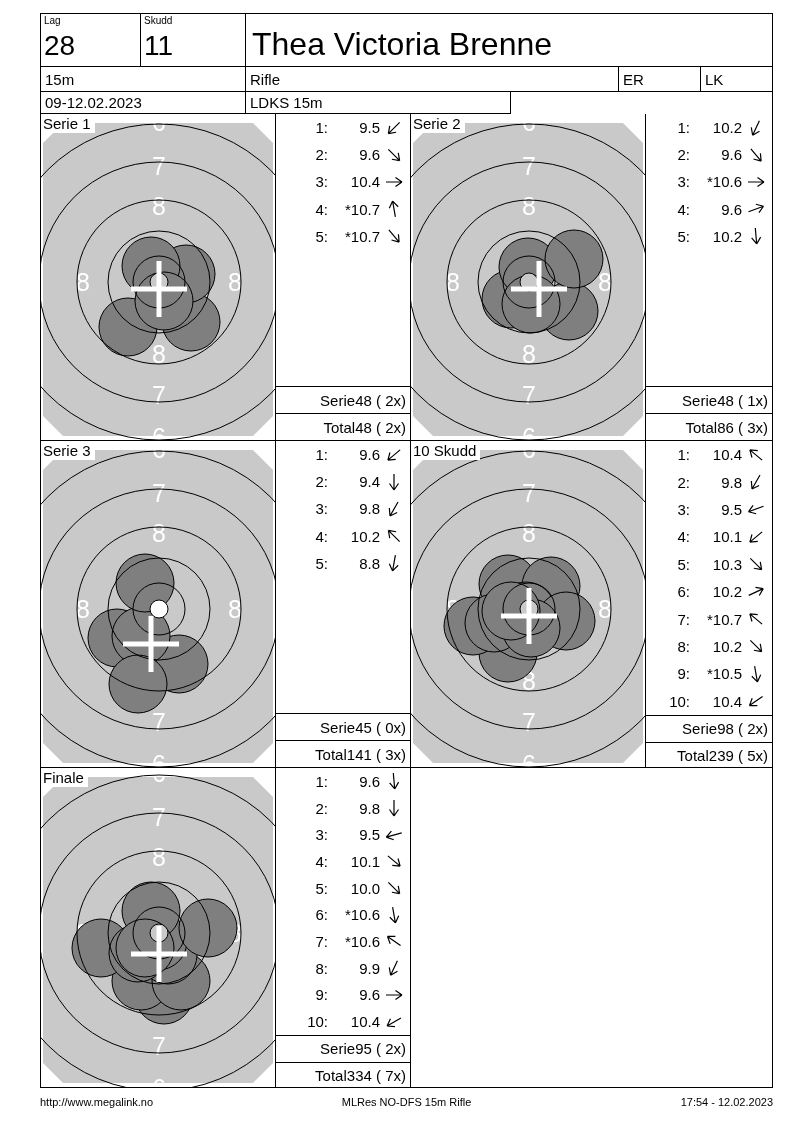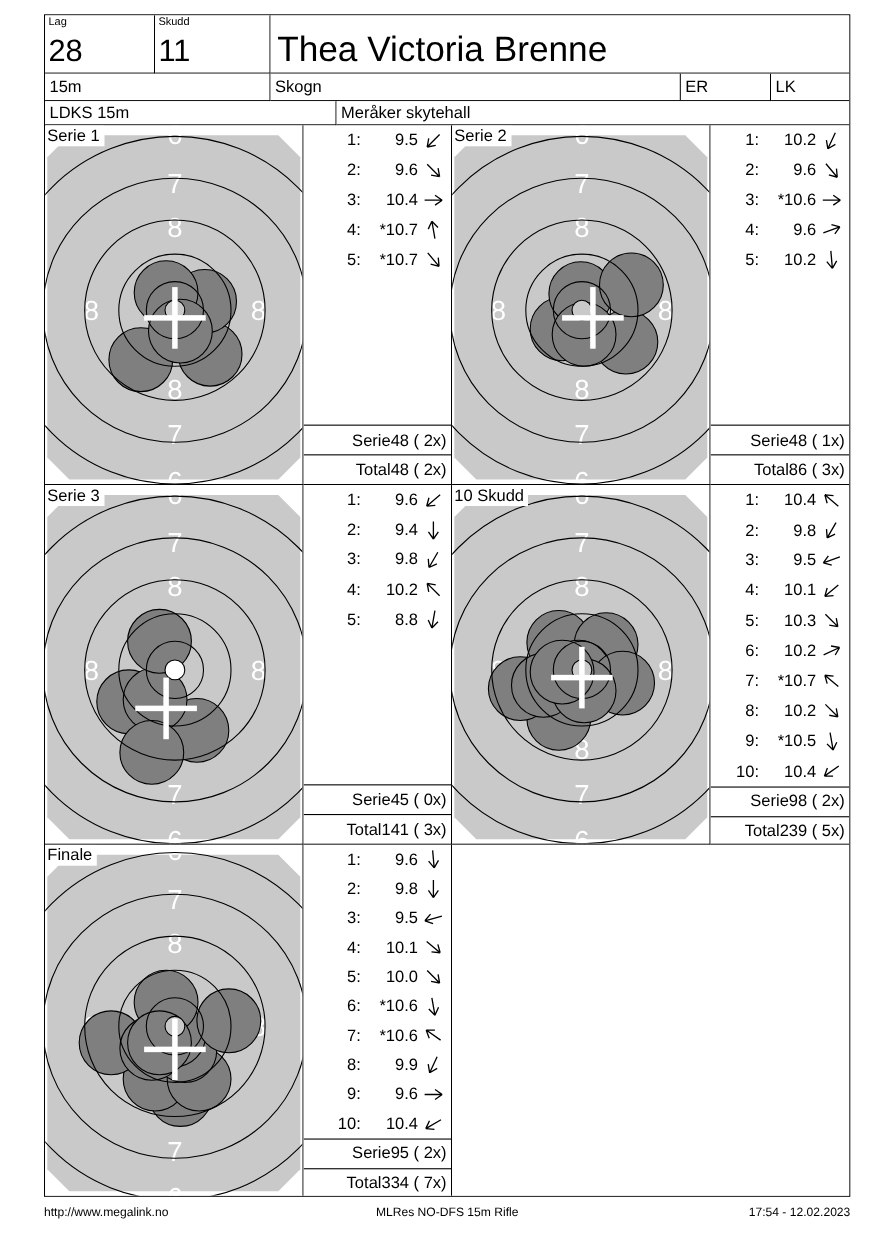--- a/index.html
+++ b/index.html
@@ -67,28 +67,28 @@
     </div>
     <div class="cell w-skive lagcell">
       <div class="tiny">Skudd</div>
       <div class="big">11</div>
     </div>
     <div class="cell w-name name-cell last">Thea Victoria Brenne</div>
   </div>
 
   <div class="hrow hrow2">
     <div class="cell w-dist mid-cell">15m</div>
-    <div class="cell w-club mid-cell">Skogn</div>
+    <div class="cell w-club mid-cell">Rifle</div>
     <div class="cell w-er mid-cell">ER</div>
     <div class="cell w-lk mid-cell last">LK</div>
   </div>
 
   <div class="hrow hrow3">
+    <div class="cell w-date mid-cell">09-12.02.2023</div>
     <div class="cell w-event mid-cell">LDKS 15m</div>
-    <div class="cell w-venue mid-cell last">Meråker skytehall</div>
   </div>
 
   <div class="panel-grid" id="panel-grid">
       <div class="prow prowA">
         <div class="cell c-target">
           <svg viewBox="0 0 234 326" width="234" height="326" class="target-svg">
             <polygon points="22,9 212,9 232,29 232,302 212,322 22,322 2,302 2,29" fill="#c9c9c9"></polygon>
             <text x="118" y="101" fill="#ffffff" font-size="25" text-anchor="middle" font-family="&quot;Liberation Sans&quot;,&quot;DejaVu Sans&quot;,sans-serif">8</text>
             <text x="118" y="61" fill="#ffffff" font-size="25" text-anchor="middle" font-family="&quot;Liberation Sans&quot;,&quot;DejaVu Sans&quot;,sans-serif">7</text>
             <text x="118" y="17" fill="#ffffff" font-size="25" text-anchor="middle" font-family="&quot;Liberation Sans&quot;,&quot;DejaVu Sans&quot;,sans-serif">6</text>

